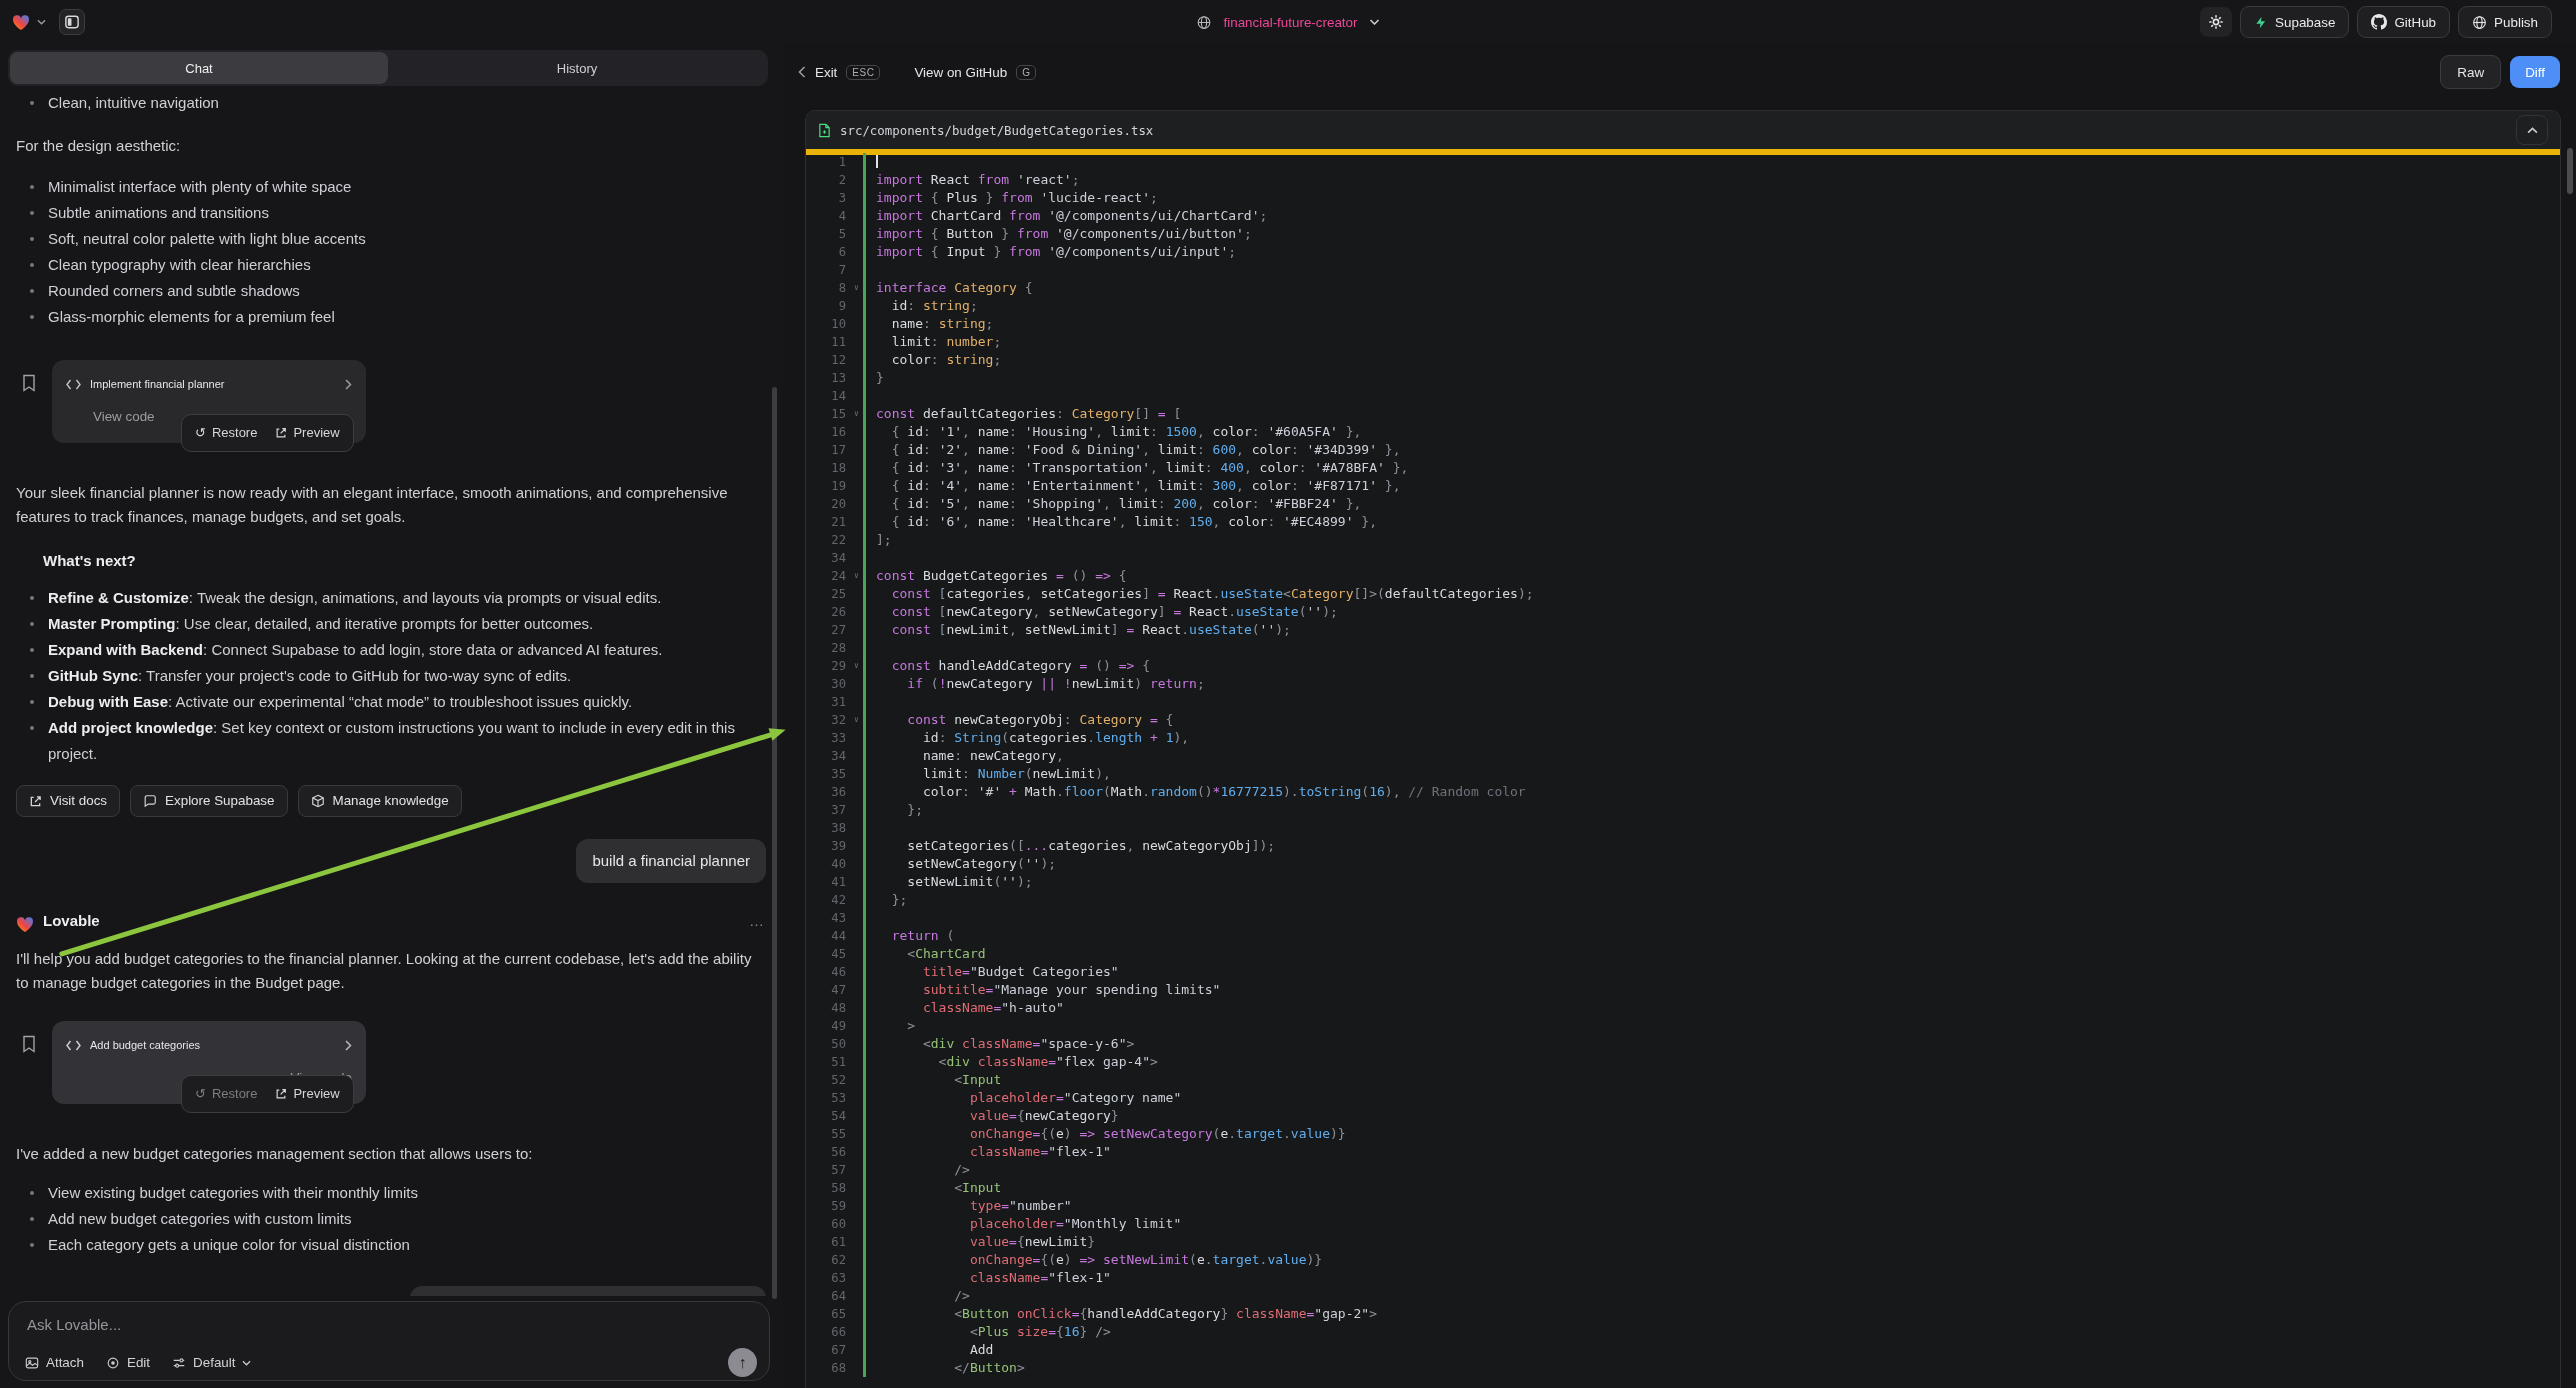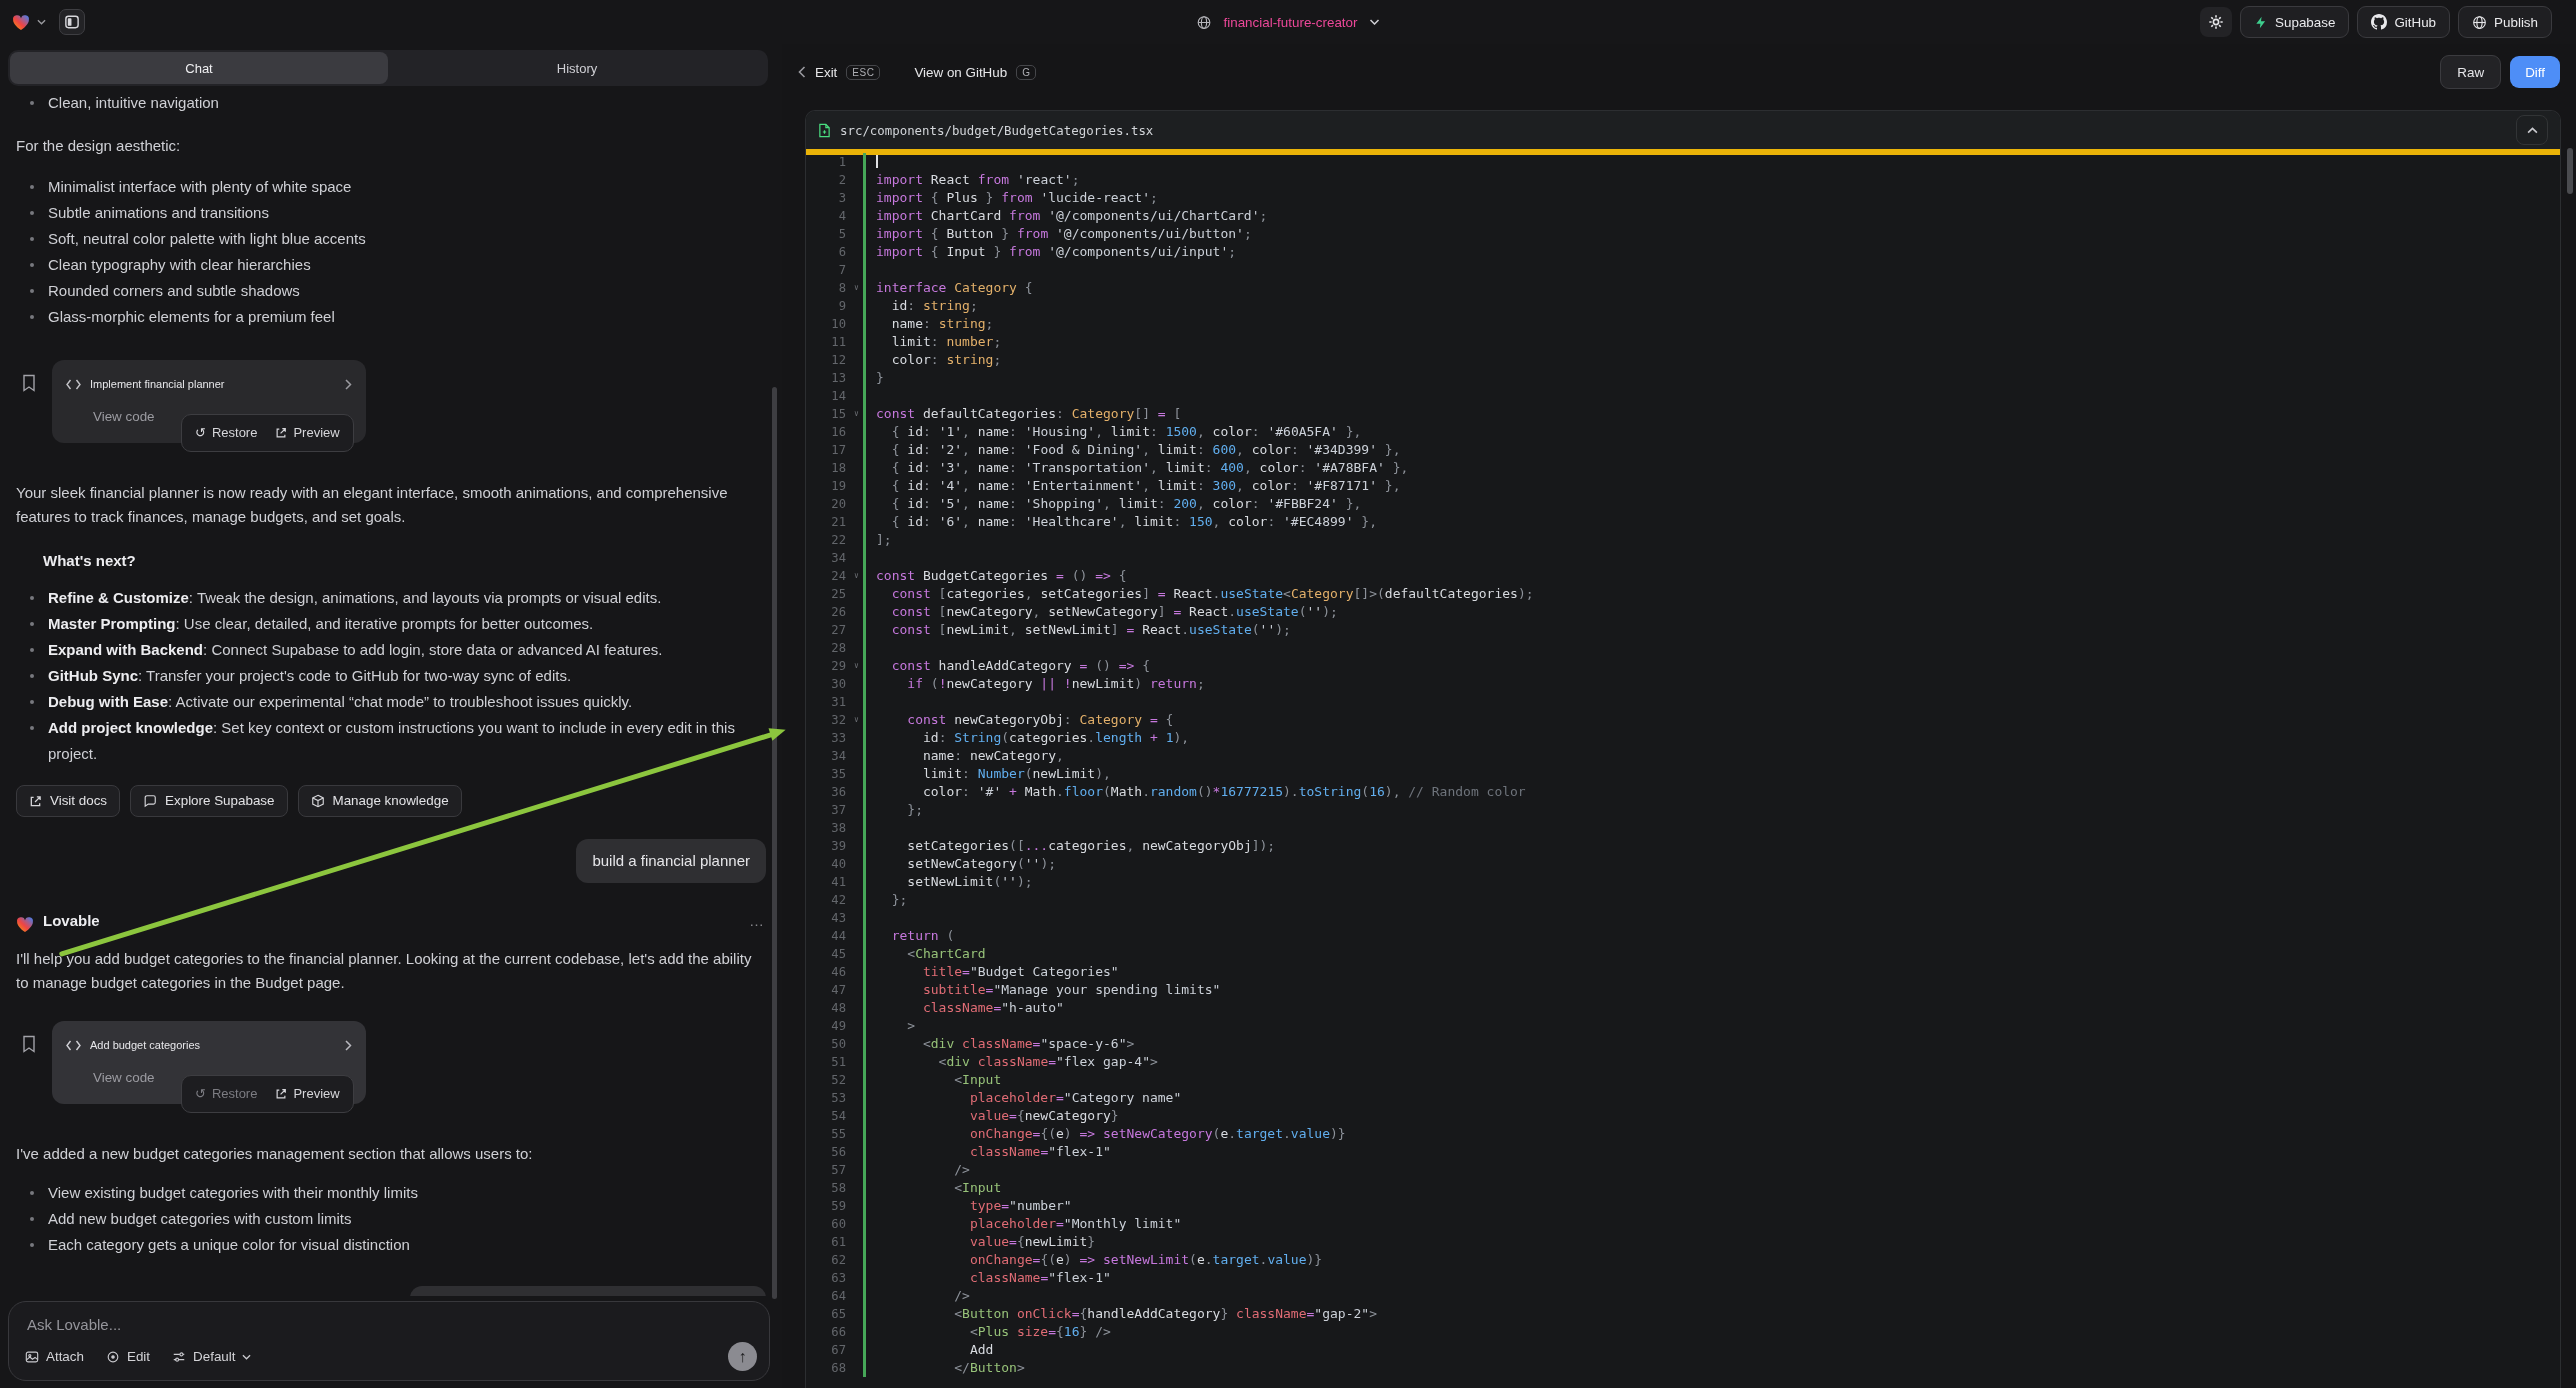--- a/index.html
+++ b/index.html
@@ -27,21 +27,21 @@
                font-size:15px;line-height:24px;color:#cfd0d5;}
   .para{margin:0;}
   ul.blist{list-style:none;margin:0;padding:0;}
   ul.blist li{position:relative;padding-left:32px;line-height:26px;}
   ul.blist li::before{content:"";position:absolute;left:14px;top:11px;width:4px;height:4px;border-radius:50%;background:#77787e;}
   .bold-lead{font-weight:bold;color:#ededf0;}
   .heading{font-weight:bold;color:#ededf0;}
   .card-wrap{position:relative;padding-left:36px;}
   .bm-icon{position:absolute;left:6px;top:14px;}
   .msg-card{width:286px;background:#29292c;border-radius:12px;padding:12px 14px 14px 14px;}
-  .msg-card.selected{background:#333337;}
+  .msg-card.selected{background:#333337;text-align:right;}
   .mc-title-row{display:flex;align-items:center;gap:9px;font-size:11px;color:#e7e7ea;}
   .mc-title-row .spacer{flex:1;}
   .mc-view{margin:9px 0 0 27px;font-size:13.4px;color:#9b9ba1;}
   .overlay-btns{position:absolute;top:54px;left:165px;display:flex;align-items:center;gap:18px;background:#1d1d20;
                 border:1px solid #3d3d41;border-radius:10px;padding:6px 13px;font-size:13px;color:#d6d6da;}
   .ov-btn{display:flex;align-items:center;gap:6px;}
   .ov-btn.dim{color:#7c7c82;}
   .actions-row{display:flex;gap:10px;}
   .action-btn{height:30px;border:1px solid #39393d;border-radius:8px;background:#1f1f22;display:flex;align-items:center;
               gap:8px;padding:0 12px;font-size:13.4px;color:#e2e2e5;}
@@ -50,21 +50,21 @@
   .lov-row{display:flex;align-items:flex-end;gap:9px;}
   .lov-name{font-weight:bold;font-size:15px;color:#ededf0;}
   .dots{margin-left:auto;color:#87878c;letter-spacing:2px;font-size:15px;}
   .chat-sb{position:absolute;right:5px;top:343px;width:5px;height:912px;background:#3e3e42;border-radius:3px;}
   
   .composer{position:absolute;left:8px;right:12px;bottom:7px;height:78px;background:#1b1b1e;
             border:1px solid #38383c;border-radius:18px;}
   .composer-input{position:absolute;top:10px;left:6px;right:6px;height:24px;background:transparent;border:none;outline:none;
             padding:0 12px;font-size:15px;color:#e6e6e9;font-family:"Liberation Sans",sans-serif;}
   .composer-input::placeholder{color:#95959b;}
-  .composer-row{position:absolute;bottom:9px;left:16px;right:12px;display:flex;align-items:center;gap:22px;}
+  .composer-row{position:absolute;bottom:3px;left:16px;right:12px;display:flex;align-items:center;gap:22px;}
   .comp-act{display:flex;align-items:center;gap:7px;font-size:13.4px;color:#d3d3d7;}
   .send-btn{margin-left:auto;width:29px;height:29px;border-radius:50%;background:#8b8b91;color:#1b1b1e;
             display:flex;align-items:center;justify-content:center;font-size:16px;font-weight:bold;}
   
   #codepanel{position:absolute;top:44px;left:782px;right:0;bottom:0;background:#151517;}
   .code-header{height:56px;display:flex;align-items:center;padding:0 16px;gap:9px;font-size:13.4px;color:#e6e6e9;}
   .kbd{border:1px solid #45464a;border-radius:5px;padding:1px 5px;font-size:10px;color:#aeafb4;letter-spacing:0.5px;}
   .hdr-gap{width:16px;}
   .raw-btn{margin-left:auto;height:32px;border:1px solid #3b3b3f;border-radius:9px;background:#232326;
            display:flex;align-items:center;padding:0 16px;font-size:13.4px;color:#e6e6e9;}

